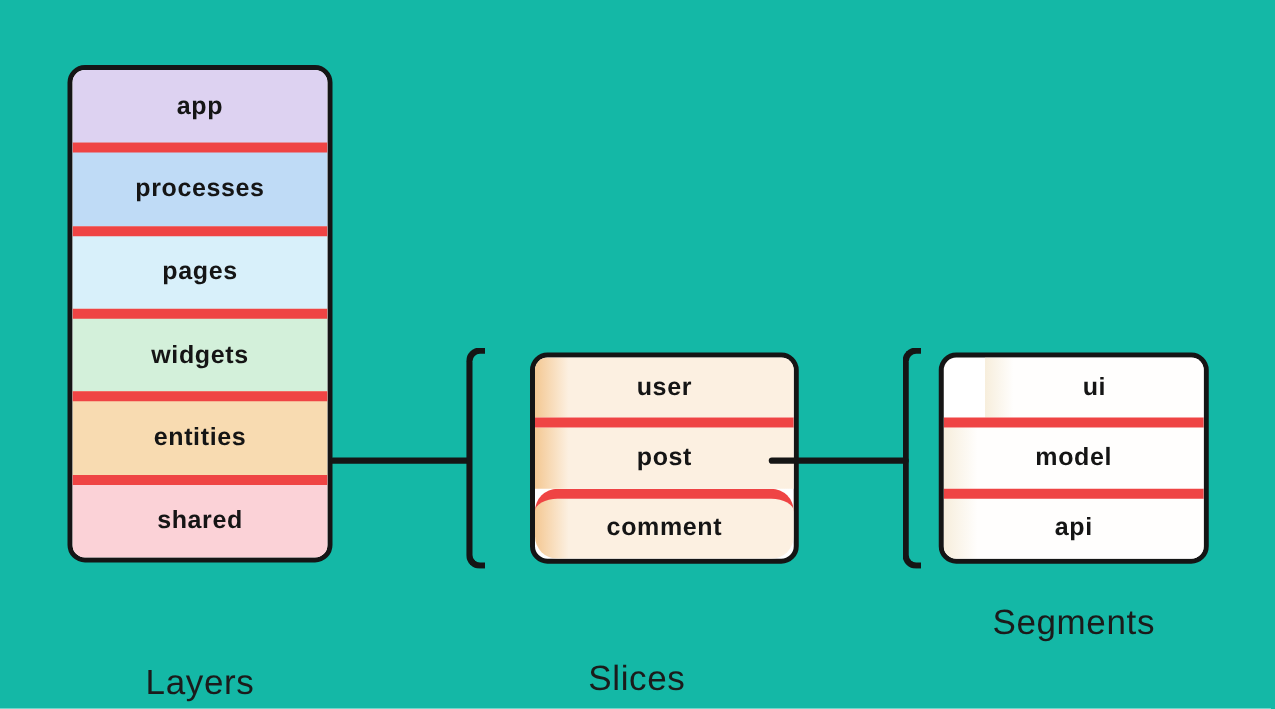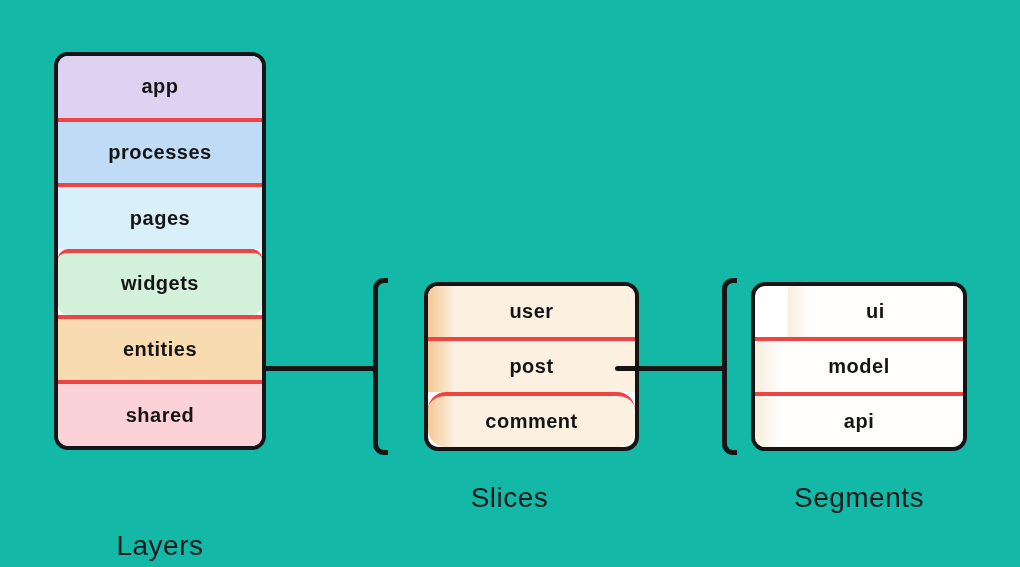--- a/index.html
+++ b/index.html
@@ -20,21 +20,21 @@
     display: flex;
     flex-direction: column;
     background: #ffffff;
   }
   .row {
     flex: 1;
     display: flex;
     align-items: center;
     justify-content: center;
   }
-  .row + .row { border-top: 4px solid #ef4444; }
+  .row + .row { border-top: 8px solid #ef4444; }
   .row-label {
     font-weight: bold;
     font-size: 20px;
     color: #151515;
     letter-spacing: 0.5px;
   }
   .caption {
     position: absolute;
     top: 476px;
     height: 44px;
@@ -59,21 +59,21 @@
     border-left: 5px solid #151515;
     border-top: 5px solid #151515;
     border-bottom: 5px solid #151515;
     border-radius: 11px 0 0 11px;
   }
   
   #layers-box   { left: 54px;  top: 52px;  width: 212px; height: 398px; }
   #slices-box   { left: 424px; top: 282px; width: 215px; height: 169px; justify-content: center; }
   #segments-box { left: 751px; top: 282px; width: 216px; height: 169px; }
   #layers-caption   { left: 54px;  width: 212px; margin-top: 48px; }
-  #slices-caption   { left: 402px; width: 215px; }
+  #slices-caption   { left: 402px; width: 215px; margin-top: 45px; }
   #segments-caption { left: 751px; width: 216px; }
   #connector-layers-slices   { left: 264px; top: 366px; width: 112px; }
   #connector-slices-segments { left: 615px; top: 366px; width: 112px; }
   #slices-bracket   { left: 373px; }
   #segments-bracket { left: 722px; }
 </style>
 </head>
 <body>
 
 <div class="stage">
@@ -81,21 +81,21 @@
   <div class="box" id="layers-box">
     <div class="row" style="background: rgb(221, 210, 241);">
       <span class="row-label">app</span>
     </div>
     <div class="row" style="background: rgb(191, 219, 246);">
       <span class="row-label">processes</span>
     </div>
     <div class="row" style="background: rgb(216, 240, 250);">
       <span class="row-label">pages</span>
     </div>
-    <div class="row" style="background: rgb(211, 240, 218); border-radius: 10px;">
+    <div class="row" style="background: rgb(211, 240, 218);">
       <span class="row-label">widgets</span>
     </div>
     <div class="row" style="background: rgb(248, 219, 177);">
       <span class="row-label">entities</span>
     </div>
     <div class="row" style="background: rgb(251, 210, 215);">
       <span class="row-label">shared</span>
     </div>
   </div>
 

